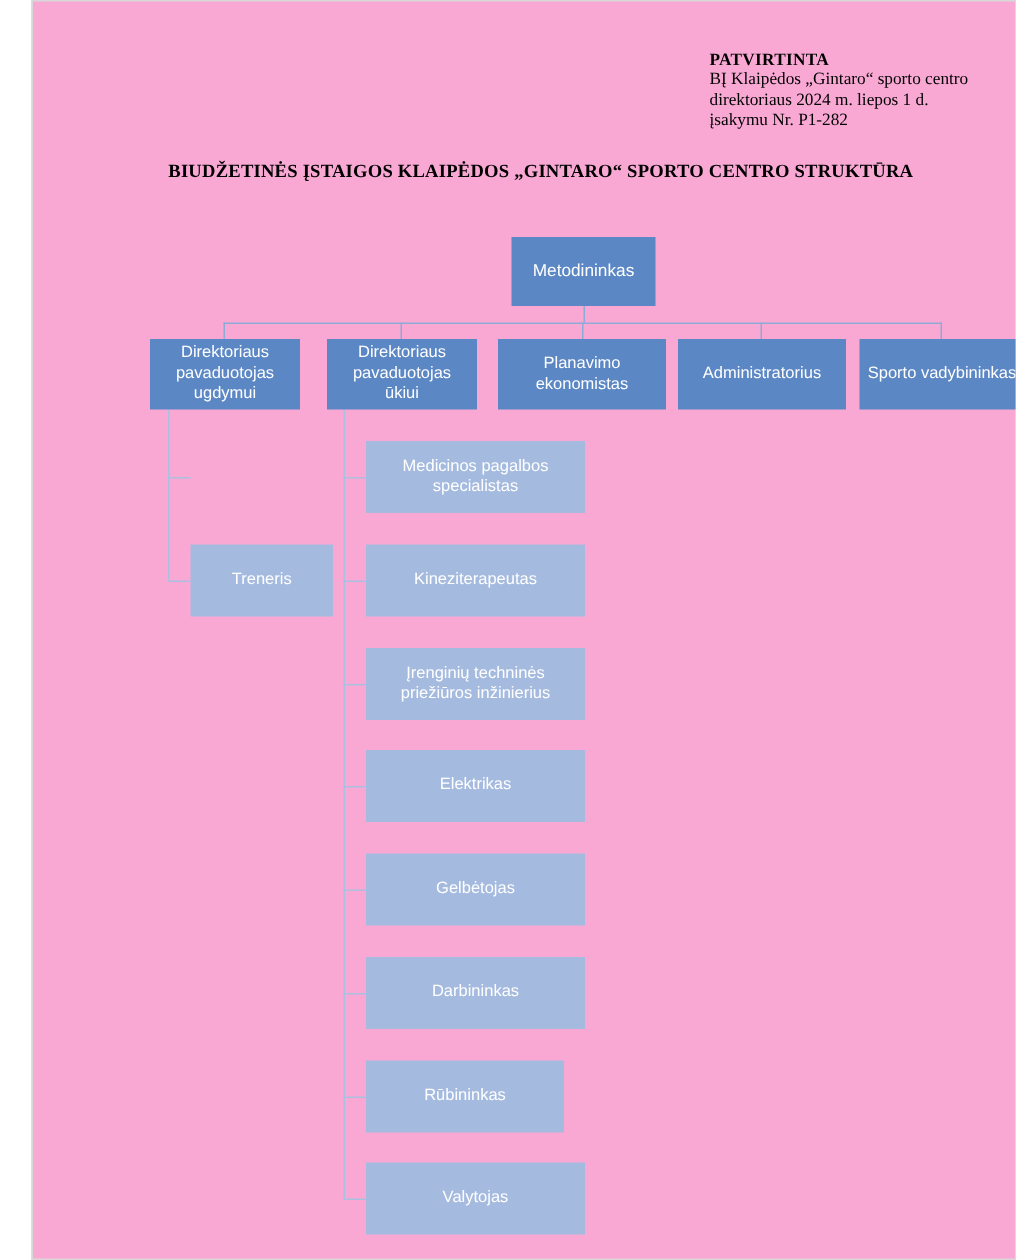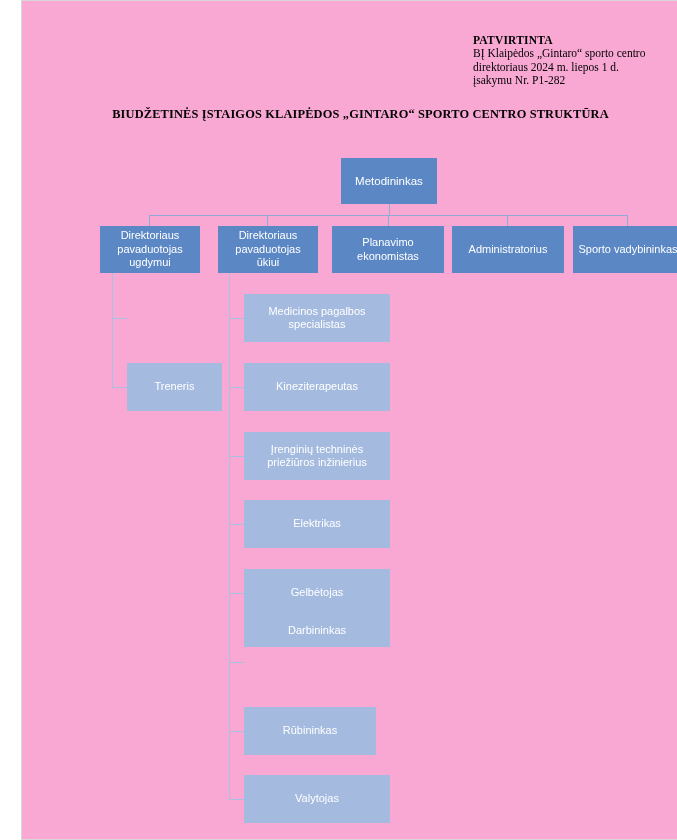--- a/index.html
+++ b/index.html
@@ -155,21 +155,21 @@
   </div>
   <div class="node level3" style="left:222px; top:431px; width:146px; height:48px;">
     <span>Įrenginių techninės priežiūros inžinierius</span>
   </div>
   <div class="node level3" style="left:222px; top:499px; width:146px; height:48px;align-items:center;">
     <span>Elektrikas</span>
   </div>
   <div class="node level3" style="left:222px; top:568px; width:146px; height:48px;">
     <span>Gelbėtojas</span>
   </div>
-  <div class="node level3" style="left:222px; top:613px; width:146px; height:33px;">
+  <div class="node level3" style="left:222px; top:637px; width:146px; height:48px;">
     <span>Darbininkas</span>
   </div>
   <div class="node level3" style="left:222px; top:706px; width:132px; height:48px;">
     <span>Rūbininkas</span>
   </div>
   <div class="node level3" style="left:222px; top:774px; width:146px; height:48px;">
     <span>Valytojas</span>
   </div>
 
 </div>

